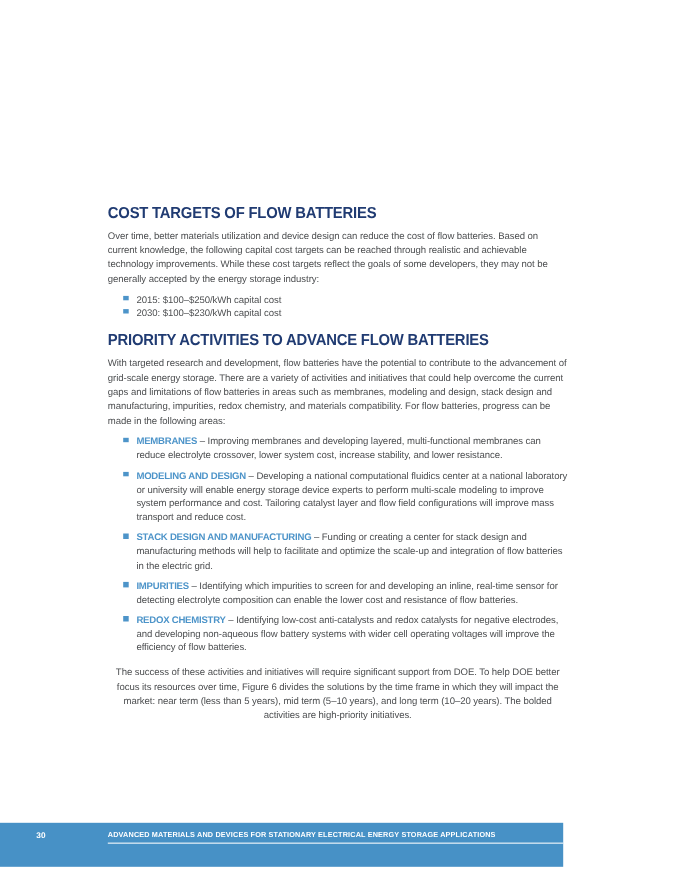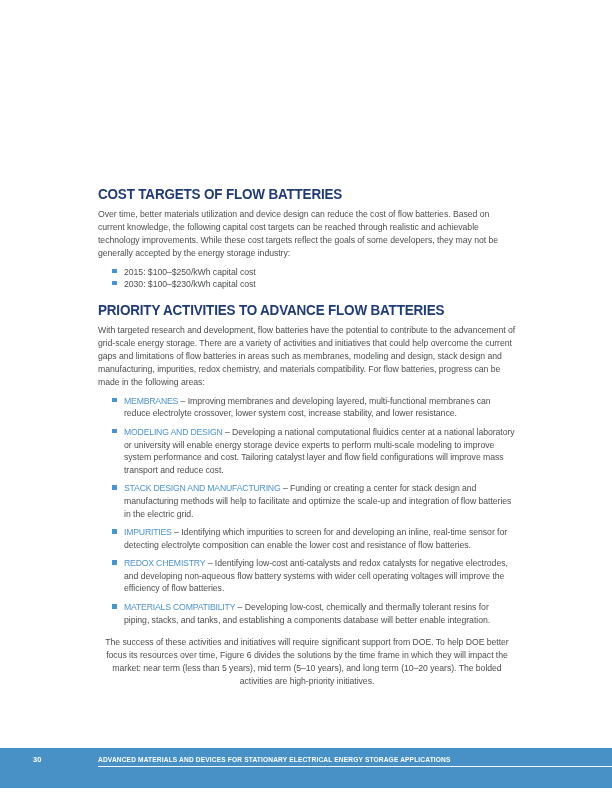--- a/index.html
+++ b/index.html
@@ -24,25 +24,25 @@
   p.closing-par { margin:9px 0 0 0;text-align:center; }
 
   ul.blist { list-style:none; margin:2px 0 10px 0; padding:0 0 0 14px; }
   ul.cost-list li { line-height:12.3px; }
   ul.priority-list li { margin-bottom:6px; line-height:12.6px; }
   ul.blist li { padding-left:12px; text-indent:-12px; }
   .sq {
     display:inline-block; width:4.5px; height:4.5px; background:#4d94c9;
     margin-right:7.5px; vertical-align:1.5px;
   }
-  .lead { color:#4d94c9; font-weight:normal; letter-spacing:-0.2px; }
+  .lead { color:#4d94c9; font-weight:bold; letter-spacing:-0.2px; }
   .sep { white-space:pre; }
 
   .footer {
-    position:absolute; left:0; top:748px; width:612px; height:40px;
+    position:absolute; left:0; top:748px; width:512px; height:40px;
     background:#4791c6;
   }
   .pagenum {
     position:absolute; left:33px; top:7px; color:#ffffff;
     font-weight:bold; font-size:7.5px;
   }
   .ftitle {
     position:absolute; left:98px; top:7.5px; color:#ffffff;
     font-weight:bold; font-size:6.6px; letter-spacing:0.15px; white-space:nowrap;
   }
@@ -67,21 +67,20 @@
 
     <h1 class="sec second">PRIORITY ACTIVITIES TO ADVANCE FLOW BATTERIES</h1>
     <p class="body-par">With targeted research and development, flow batteries have the potential to contribute to the advancement of grid-scale energy storage. There are a variety of activities and initiatives that could help overcome the current gaps and limitations of flow batteries in areas such as membranes, modeling and design, stack design and manufacturing, impurities, redox chemistry, and materials compatibility. For flow batteries, progress can be made in the following areas:</p>
 
     <ul class="blist priority-list">
       <li><span class="sq"></span><span class="lead">MEMBRANES</span><span class="sep"> – </span><span>Improving membranes and developing layered, multi-functional membranes can reduce electrolyte crossover, lower system cost, increase stability, and lower resistance.</span></li>
       <li><span class="sq"></span><span class="lead">MODELING AND DESIGN</span><span class="sep"> – </span><span>Developing a national computational fluidics center at a national laboratory or university will enable energy storage device experts to perform multi-scale modeling to improve system performance and cost. Tailoring catalyst layer and flow field configurations will improve mass transport and reduce cost.</span></li>
       <li><span class="sq"></span><span class="lead">STACK DESIGN AND MANUFACTURING</span><span class="sep"> – </span><span>Funding or creating a center for stack design and manufacturing methods will help to facilitate and optimize the scale-up and integration of flow batteries in the electric grid.</span></li>
       <li><span class="sq"></span><span class="lead">IMPURITIES</span><span class="sep"> – </span><span>Identifying which impurities to screen for and developing an inline, real-time sensor for detecting electrolyte composition can enable the lower cost and resistance of flow batteries.</span></li>
       <li><span class="sq"></span><span class="lead">REDOX CHEMISTRY</span><span class="sep"> – </span><span>Identifying low-cost anti-catalysts and redox catalysts for negative electrodes, and developing non-aqueous flow battery systems with wider cell operating voltages will improve the efficiency of flow batteries.</span></li>
-      <li><span class="sq"></span><span class="lead">MATERIALS COMPATIBILITY</span><span class="sep"> – </span><span>Developing low-cost, chemically and thermally tolerant resins for piping, stacks, and tanks, and establishing a components database will better enable integration.</span></li>
     </ul>
 
     <p class="closing-par">The success of these activities and initiatives will require significant support from DOE. To help DOE better focus its resources over time, Figure 6 divides the solutions by the time frame in which they will impact the market: near term (less than 5 years), mid term (5–10 years), and long term (10–20 years). The bolded activities are high-priority initiatives.</p>
   </main>
 
   <footer class="footer">
     <span class="pagenum">30</span>
     <span class="ftitle">ADVANCED MATERIALS AND DEVICES FOR STATIONARY ELECTRICAL ENERGY STORAGE APPLICATIONS</span>
     <div class="frule"></div>
   </footer>

